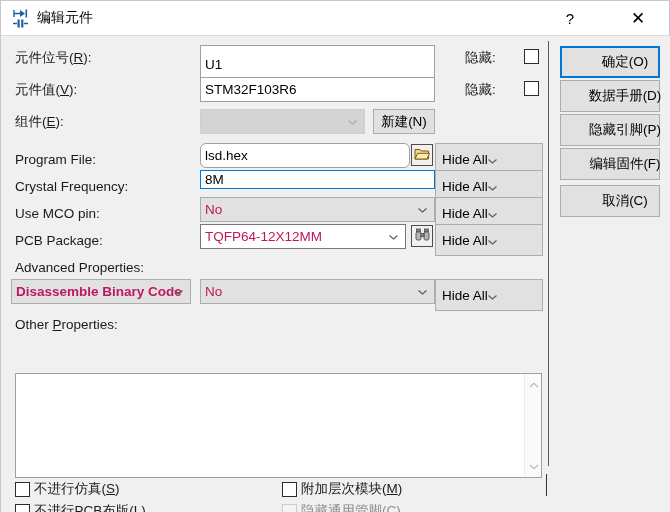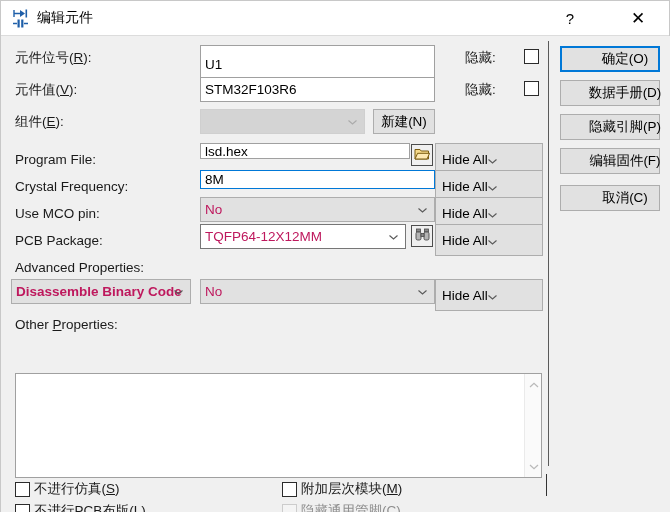--- a/index.html
+++ b/index.html
@@ -239,21 +239,21 @@
   .cb-row.dis .cb-mark {
     background: #f4f4f4;
     border: 1px solid #cccccc;
   }
   .cb-row.dis { color: #8d8d8d; }
 
   
   .sidebtn {
     position: absolute;
     left: 559px;
-    width: 100px; height: 26px;
+    width: 100px; height: 32px;
     background: #e1e1e1;
     border: 1px solid #adadad;
     box-sizing: border-box;
     font-size: 13.5px;
     color: #000;
     display: flex;
     align-items: center;
     justify-content: center;
     white-space: nowrap;
     padding-left: 30px;
@@ -329,21 +329,21 @@
       <span class="combo-label"></span>
       <span class="caret">
         <svg width="9" height="5" viewBox="0 0 9 5">
             <path d="M0.5 0.5 L4.5 4 L8.5 0.5" stroke="#aaaaaa" stroke-width="1.1" fill="none"></path>
           </svg>
       </span>
     </div>
     <div class="pushbtn" style="left:372px; top:73px; width:62px; height:25px;">新建(N)</div>
 
     <div class="row-label" style="top:116px;">Program File:</div>
-    <div class="txtfield" style="left:199px; top:107px; width:210px; height:16px;">
+    <div class="txtfield" style="left:199px; top:107px; width:210px; height:25px;border-radius:6px;">
       <span>lsd.hex</span>
     </div>
     <div class="iconbtn" style="left:410px; top:108px;">
       <span>
         <svg width="16" height="14" viewBox="0 0 16 14">
           <path d="M1 2.5 L6 2.5 L7.2 4 L14.5 4 L14.5 12 L1 12 Z" fill="#f5d98a" stroke="#7a5c10" stroke-width="1"></path>
           <path d="M1 12 L3.6 6.3 L15.6 6.3 L13 12 Z" fill="#fde9b3" stroke="#7a5c10" stroke-width="1"></path>
         </svg>
       </span>
     </div>

